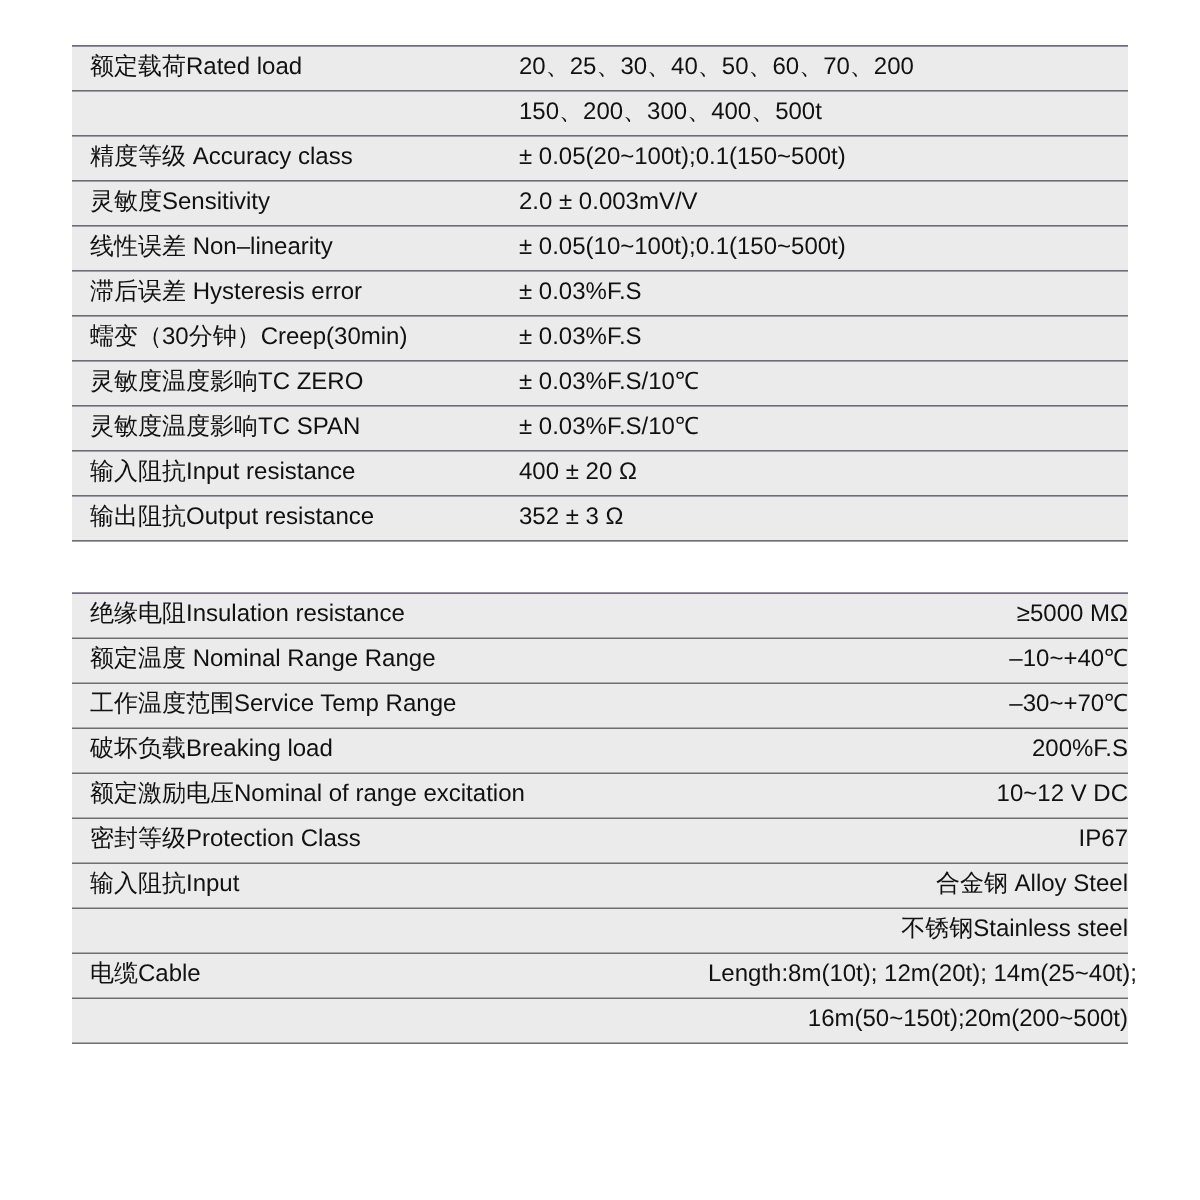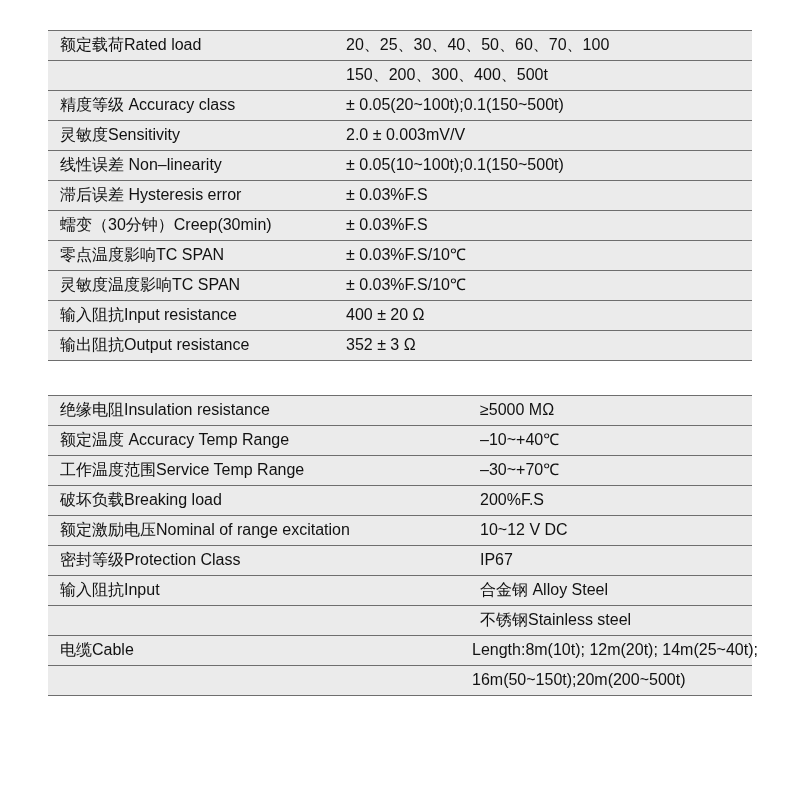--- a/index.html
+++ b/index.html
@@ -42,39 +42,39 @@
   }
   .c-label {
     padding-left: 12px !important;
     width: 270px;
   }
   .c-value {
     padding-left: 8px !important;
   }
   .t1 .c-label { width: 278px; }
   .t2 .c-label { width: 412px; }
-  .t2 .c-value { text-align: left; }
+  .t2 .c-value { text-align: right; }
   .cable-line {
     text-align: center;
     padding-left: 0 !important;
   }
   .gap {
     height: 34px;
   }
 </style>
 </head>
 <body>
 
 <div class="page">
 
   <table class="spec t1">
     <tbody>
       <tr>
         <td class="c-label">额定载荷Rated load</td>
-        <td class="c-value">20、25、30、40、50、60、70、100</td>
+        <td class="c-value">20、25、30、40、50、60、70、200</td>
       </tr>
       <tr class="no-top">
         <td class="c-label"></td>
         <td class="c-value">150、200、300、400、500t</td>
       </tr>
       <tr>
         <td class="c-label">精度等级 Accuracy class</td>
         <td class="c-value">± 0.05(20~100t);0.1(150~500t)</td>
       </tr>
       <tr>
@@ -87,21 +87,21 @@
       </tr>
       <tr>
         <td class="c-label">滞后误差 Hysteresis error</td>
         <td class="c-value">± 0.03%F.S</td>
       </tr>
       <tr>
         <td class="c-label">蠕变（30分钟）Creep(30min)</td>
         <td class="c-value">± 0.03%F.S</td>
       </tr>
       <tr>
-        <td class="c-label">零点温度影响TC SPAN</td>
+        <td class="c-label">灵敏度温度影响TC ZERO</td>
         <td class="c-value">± 0.03%F.S/10℃</td>
       </tr>
       <tr>
         <td class="c-label">灵敏度温度影响TC SPAN</td>
         <td class="c-value">± 0.03%F.S/10℃</td>
       </tr>
       <tr>
         <td class="c-label">输入阻抗Input resistance</td>
         <td class="c-value">400 ± 20 Ω</td>
       </tr>
@@ -114,21 +114,21 @@
 
   <div class="gap"></div>
 
   <table class="spec t2">
     <tbody>
       <tr>
         <td class="c-label">绝缘电阻Insulation resistance</td>
         <td class="c-value">≥5000 MΩ</td>
       </tr>
       <tr>
-        <td class="c-label">额定温度 Accuracy Temp Range</td>
+        <td class="c-label">额定温度 Nominal Range Range</td>
         <td class="c-value">–10~+40℃</td>
       </tr>
       <tr>
         <td class="c-label">工作温度范围Service Temp Range</td>
         <td class="c-value">–30~+70℃</td>
       </tr>
       <tr>
         <td class="c-label">破坏负载Breaking load</td>
         <td class="c-value">200%F.S</td>
       </tr>

